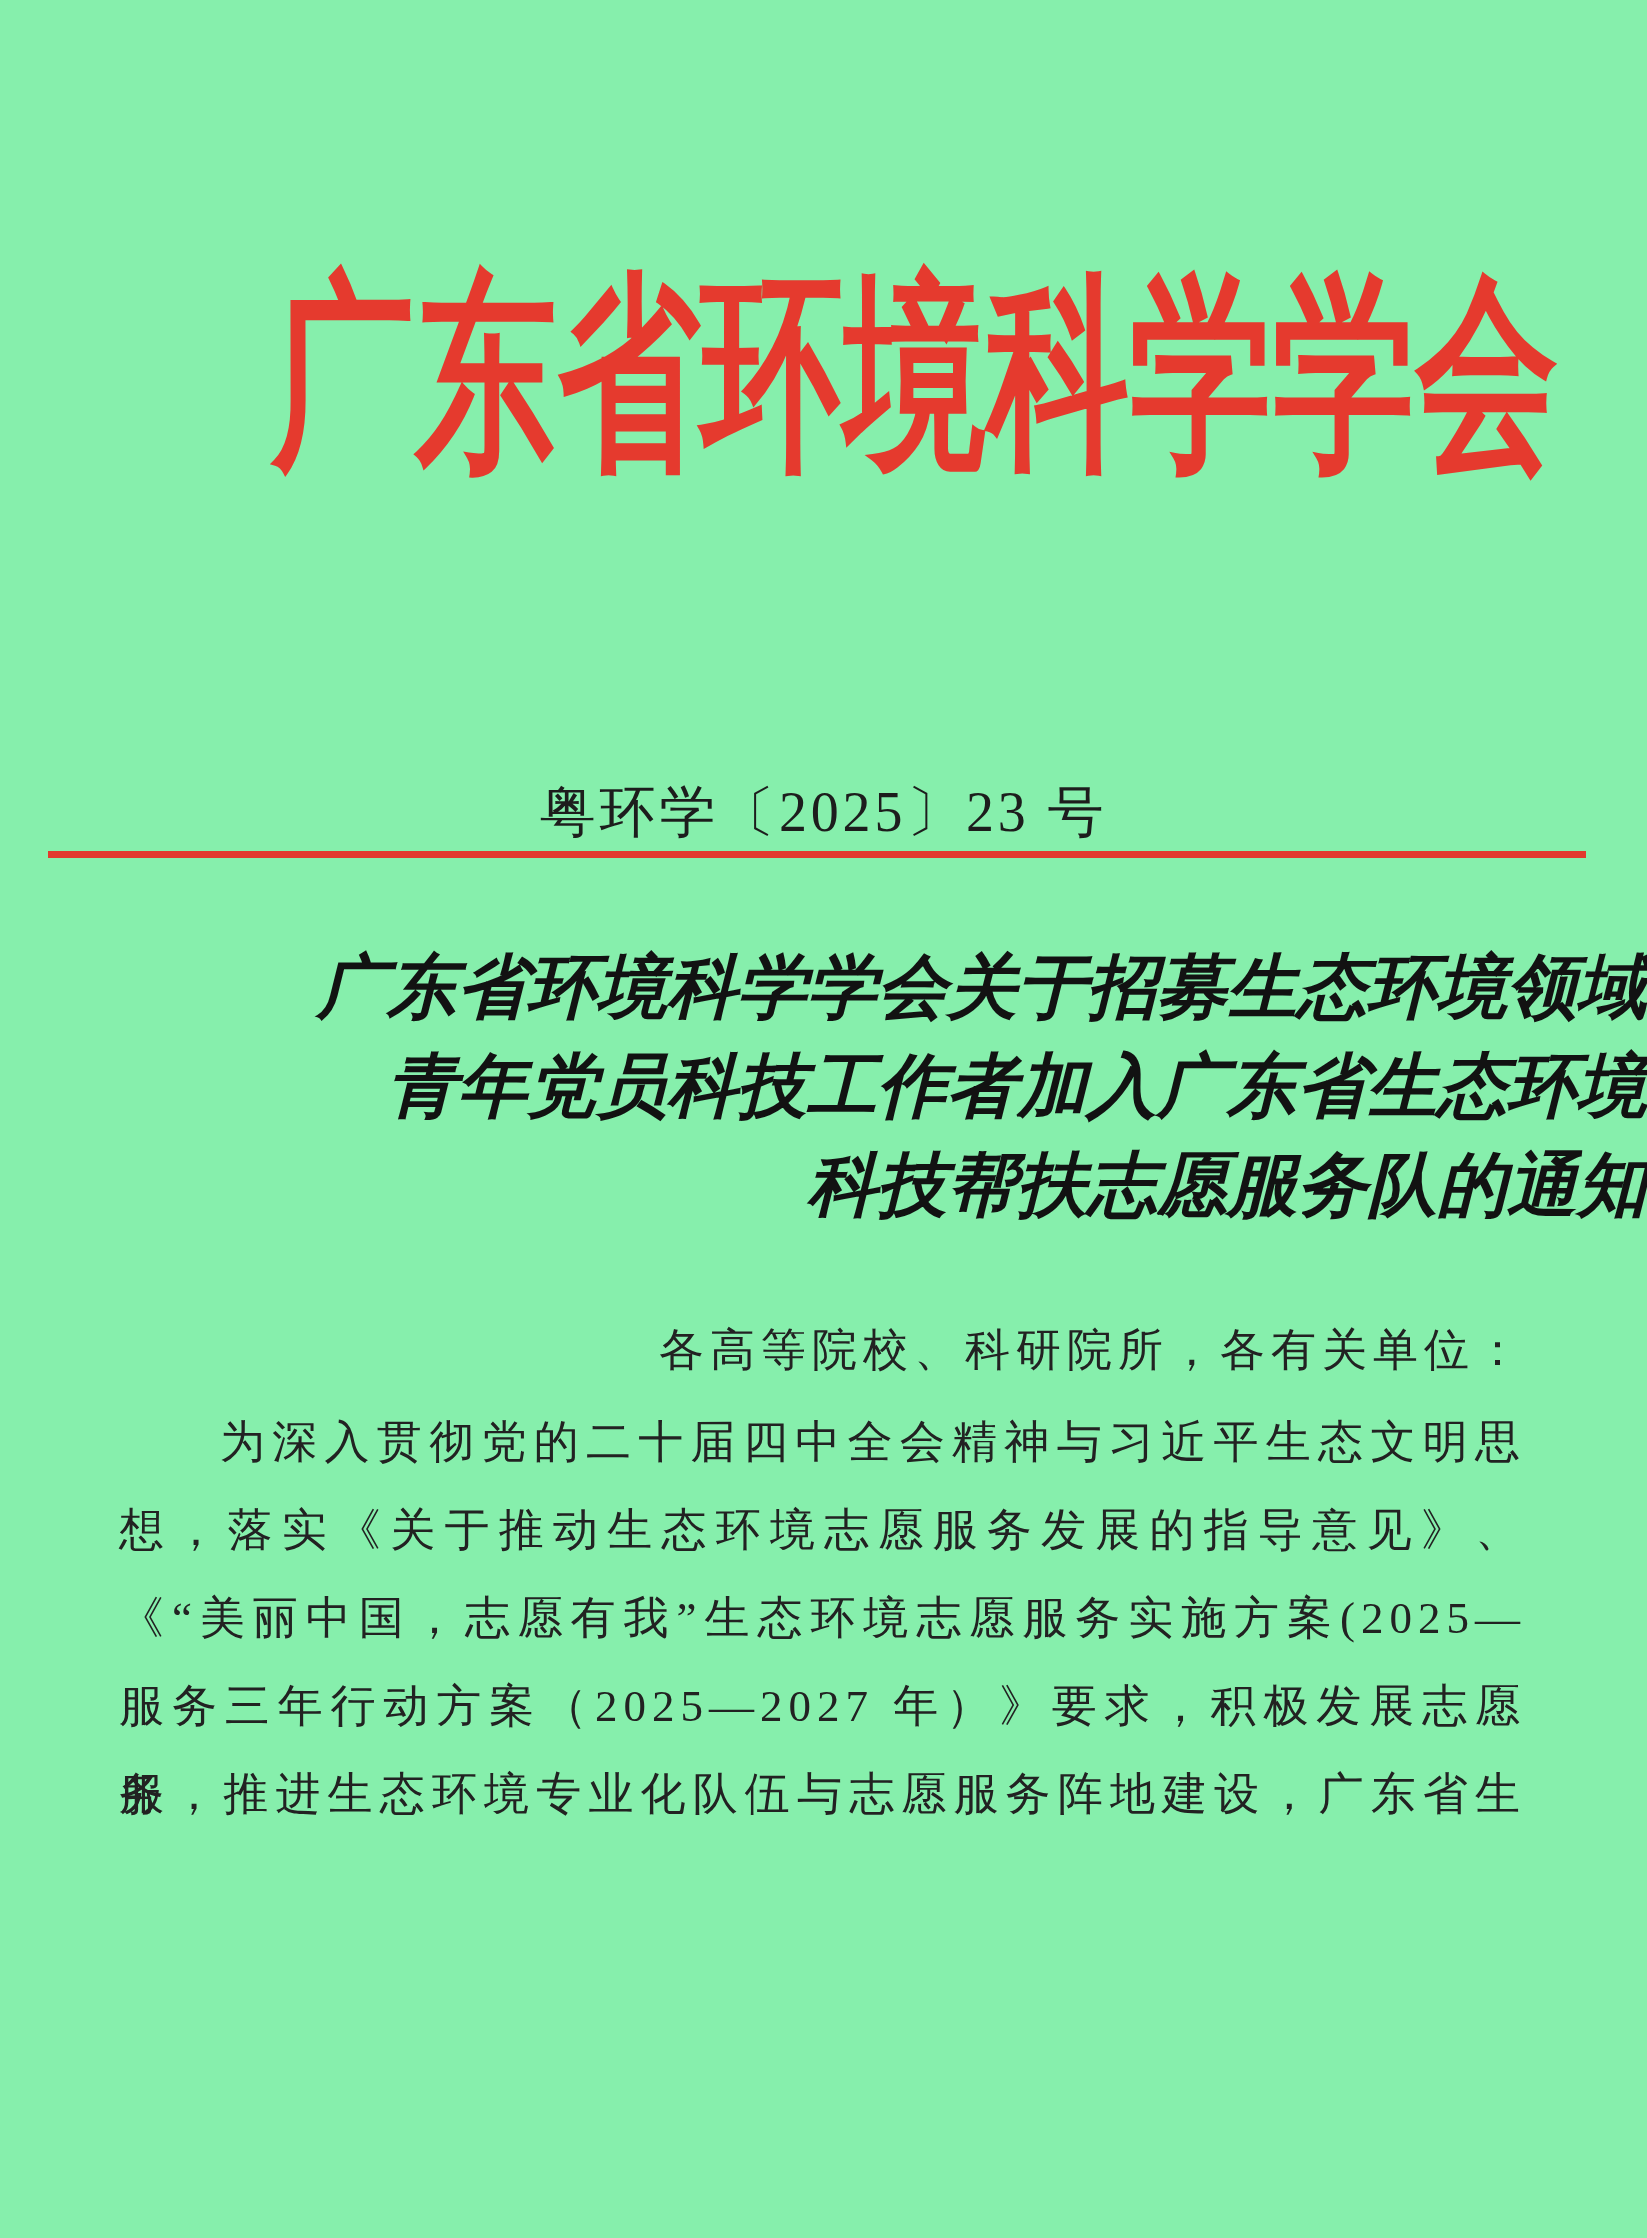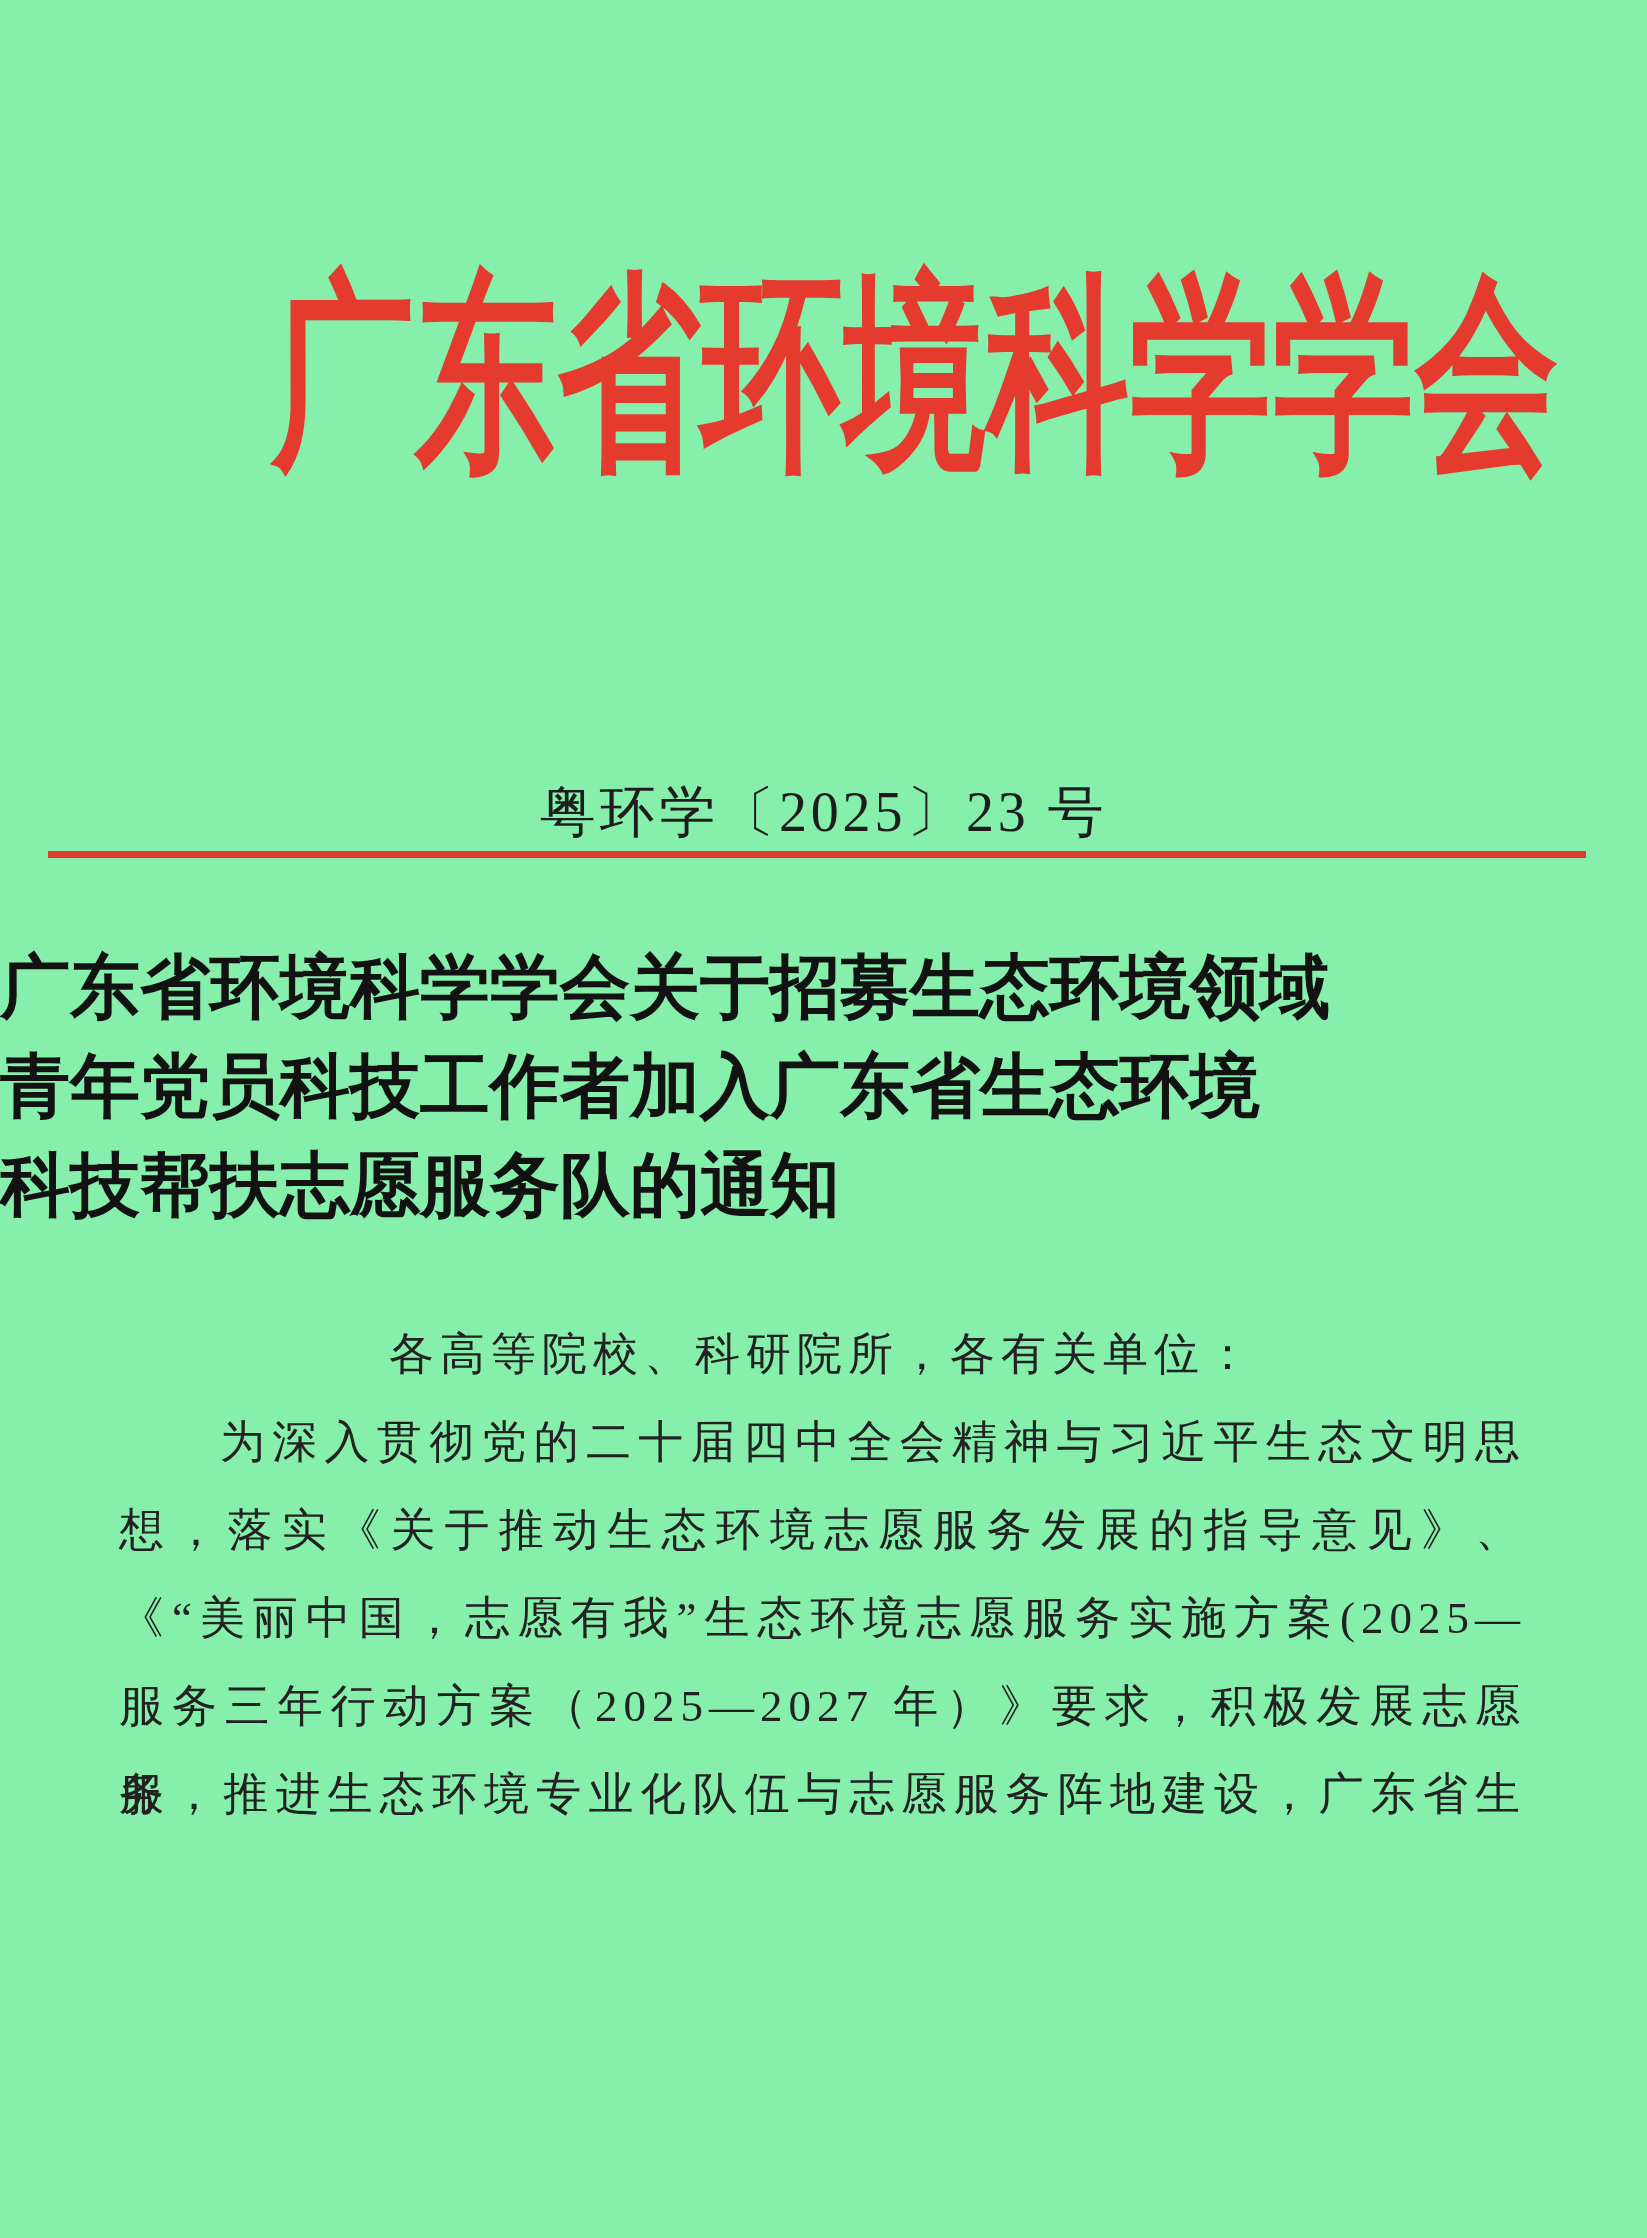--- a/index.html
+++ b/index.html
@@ -32,21 +32,21 @@
   
   .red-rule{
     position:absolute;top:851px;left:48px;
     width:1538px;height:6.8px;
     background:#e23a2e;
   }
 
   
   .doc-title{
     position:absolute;top:938px;left:0;width:100%;
-    text-align:left;color:#121212;font-weight:700;
+    text-align:right;color:#121212;font-weight:700;font-style:italic;
   }
   .doc-title .t-line{
     font-size:70px;line-height:99px;
     letter-spacing:0;
     white-space:nowrap;
   }
 
   
   .body-block{
     position:absolute;top:1310px;left:119px;width:1407px;
@@ -57,21 +57,21 @@
     letter-spacing:6px;
   }
   .jline{
     text-align:justify;
     text-align-last:justify;
   }
   .indent{
     padding-left:101px;
   }
   .salutation{
-    text-align:center;white-space:nowrap;
+    text-align:right;white-space:nowrap;font-family:Liberation Mono, monospace;
   }
 </style>
 </head>
 <body>
 
 <div class="page">
 
   <div class="org-title">广东省环境科学学会</div>
 
   <div class="doc-number">粤环学〔2025〕23 号</div>

